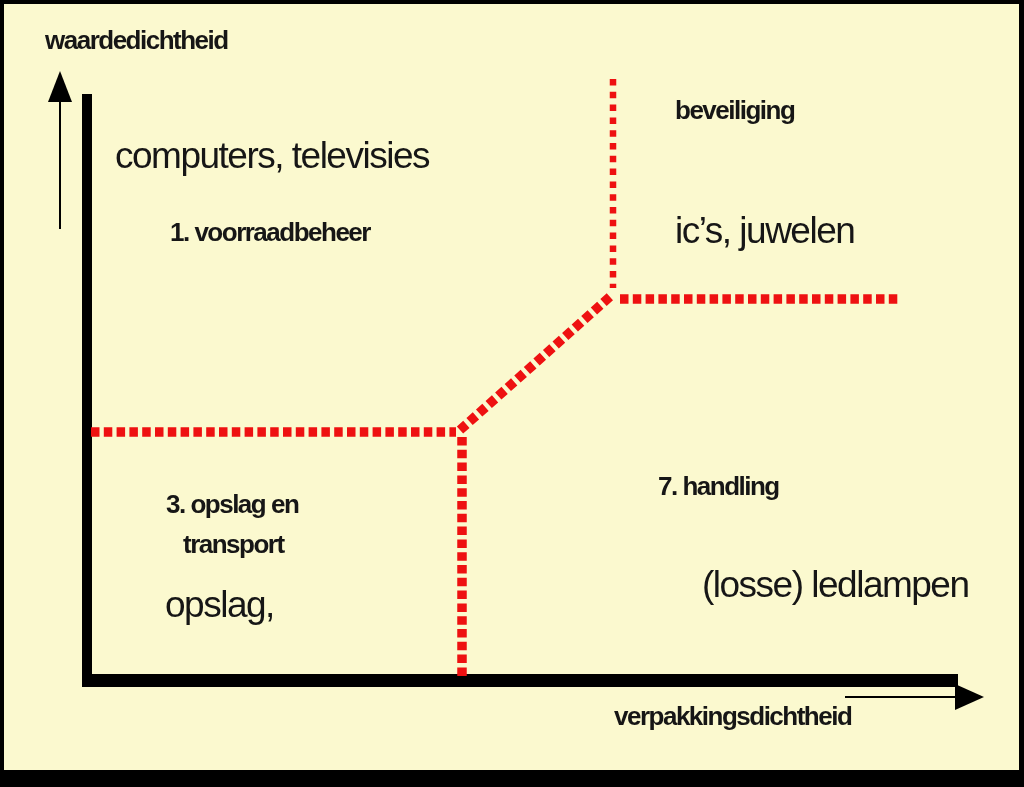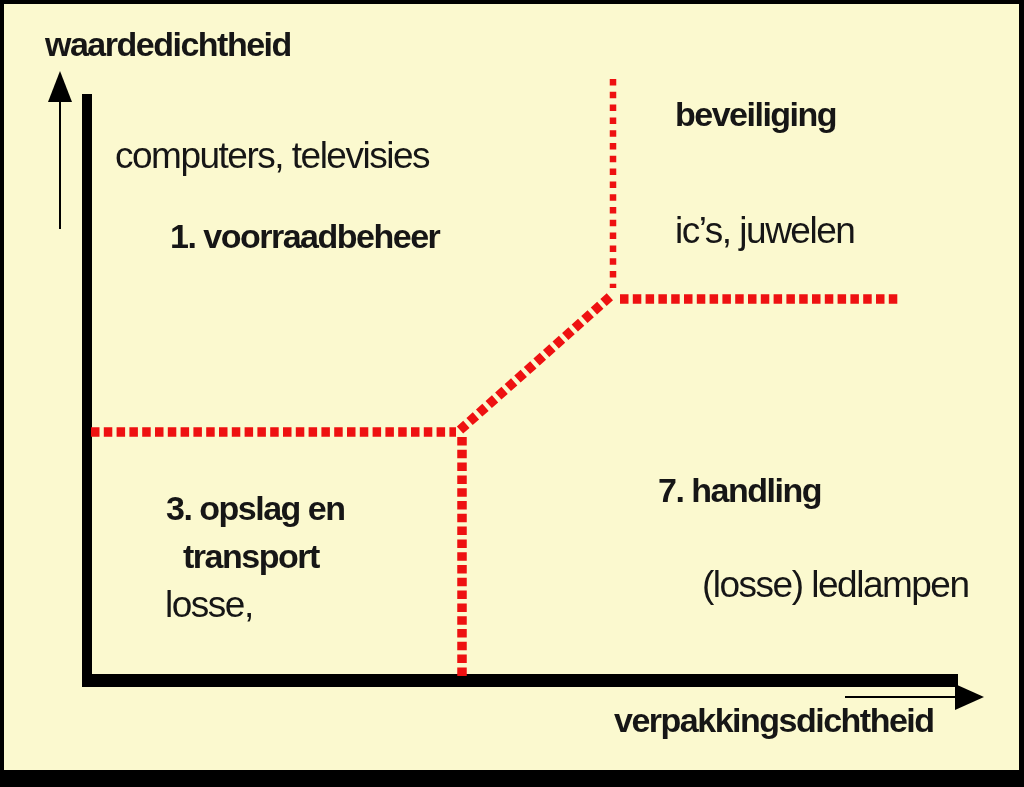--- a/index.html
+++ b/index.html
@@ -25,21 +25,21 @@
     pointer-events:none;
   }
   .label{
     position:absolute;
     color:var(--text);
     line-height:1.0;
     white-space:nowrap;
   }
   .bold{
     font-weight:bold;
-    font-size:34px;
+    font-size:26px;
     letter-spacing:-1.5px;
   }
   .reg{
     font-weight:normal;
     font-size:37px;
     letter-spacing:-1.5px;
   }
   .line2-indent{padding-left:17px;}
   .stack .line{display:block;}
   .stack .line + .line{margin-top:14px;}
@@ -92,17 +92,17 @@
 
   <div class="label bold q4-title stack stack-q4">
     <span class="line">beveiliging</span>
   </div>
   <div class="label reg q4-examples">ic’s, juwelen</div>
 
   <div class="label bold q3-title stack">
     <span class="line">3. opslag en</span>
     <span class="line line2-indent">transport</span>
   </div>
-  <div class="label reg q3-examples">losse,</div>
+  <div class="label reg q3-examples">opslag,</div>
 
   <div class="label bold q2-title">7. handling</div>
   <div class="label reg q2-examples">(losse) ledlampen</div>
 </div>
 
 </body></html>

